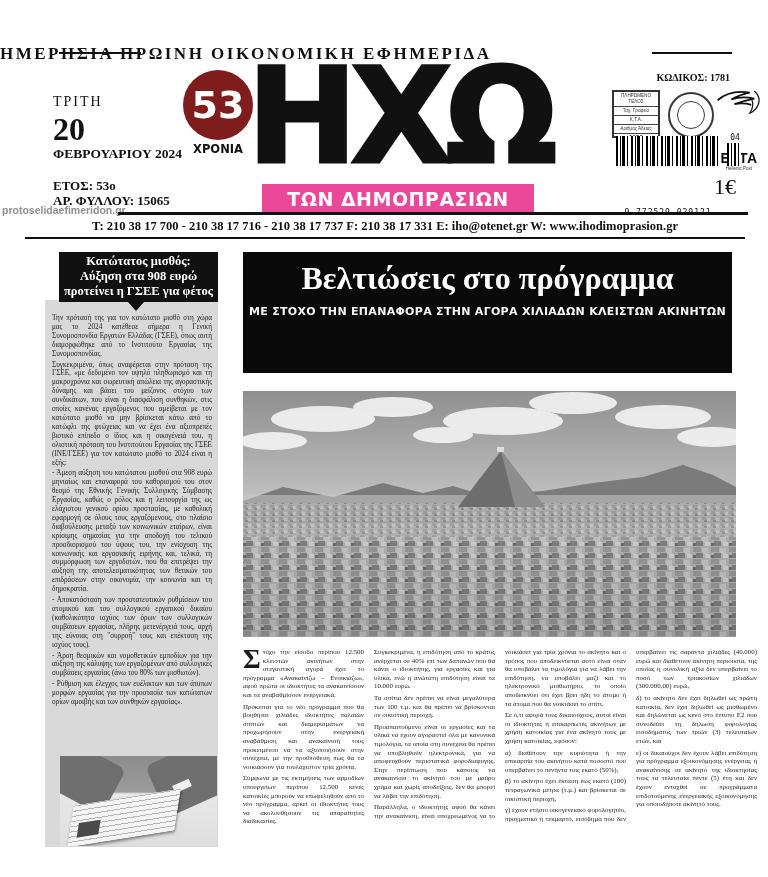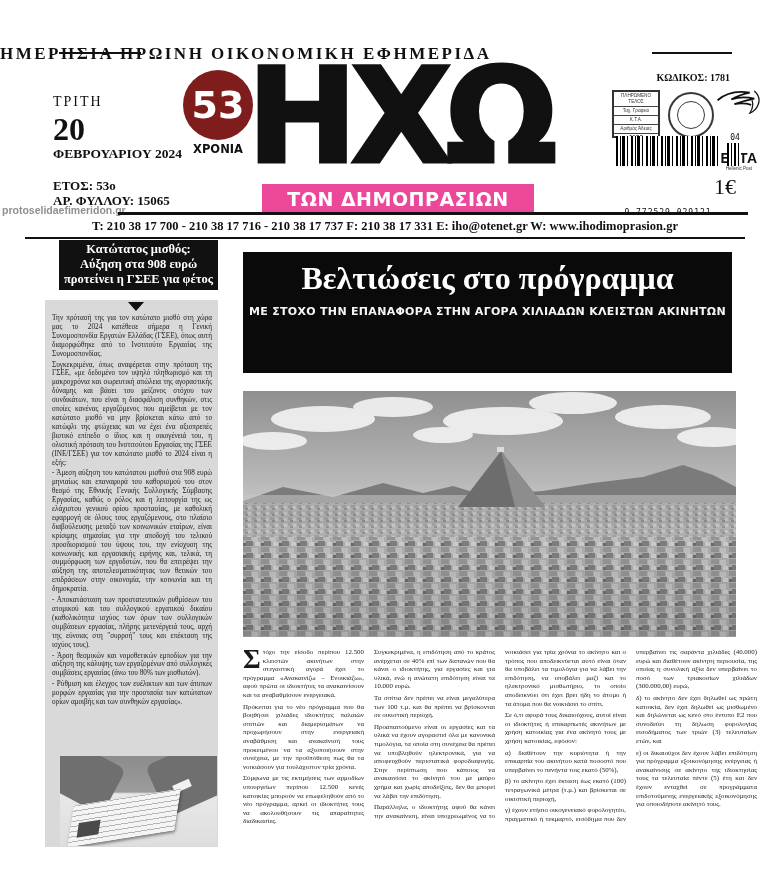--- a/index.html
+++ b/index.html
@@ -51,21 +51,21 @@
              background:repeating-linear-gradient(90deg,#000 0 2px,#fff 2px 4px,#000 4px 5px,#fff 5px 7px); }
   .price { left:700px; top:174px; width:50px; text-align:center; font-size:22px; }
 
   .watermark { left:2px; top:204px; font-family:"Liberation Sans", sans-serif; font-weight:bold; font-size:10.5px; color:#8f8f8f; }
   .rule1 { left:118px; top:212px; width:630px; height:3px; background:#111; }
   .contact { left:25px; top:219px; width:720px; text-align:center; font-size:12.5px; font-weight:bold; }
   .rule2 { left:25px; top:237px; width:720px; height:2px; background:#111; }
 
   
   .side-panel { left:45px; top:300px; width:173px; height:547px; background:#d9d9d9; }
-  .side-head { left:59px; top:240px; width:159px; height:50px; background:#111; color:#fff; text-align:center;
+  .side-head { left:59px; top:252px; width:159px; height:50px; background:#111; color:#fff; text-align:center;
                font-weight:bold; font-size:12.5px; line-height:15px; padding-top:2px; }
   .side-tri { left:128px; top:302px; width:0; height:0; border-left:8px solid transparent; border-right:8px solid transparent; border-top:9px solid #111; }
   .side-text { left:52px; top:314px; width:160px; height:436px; overflow:hidden; font-size:7.2px; line-height:8.9px; text-align:justify; color:#1a1a1a; }
   .side-text p { margin:0 0 2px 0; }
   .hands-photo { left:60px; top:756px; width:157px; height:90px; overflow:hidden;
                  background:linear-gradient(180deg,#8c8c8c 0%,#9c9c9c 40%,#e8e8e8 42%,#dedede 100%); }
   .arm { position:absolute; background:#6f6f6f; }
   .arm-l { left:-12px; top:-6px; width:70px; height:52px; transform:rotate(28deg); border-radius:8px; }
   .arm-r { right:-14px; top:-8px; width:78px; height:56px; transform:rotate(-24deg); border-radius:8px; }
   .cuff { position:absolute; right:26px; top:26px; width:18px; height:8px; background:#f2f2f2; transform:rotate(-24deg); }

